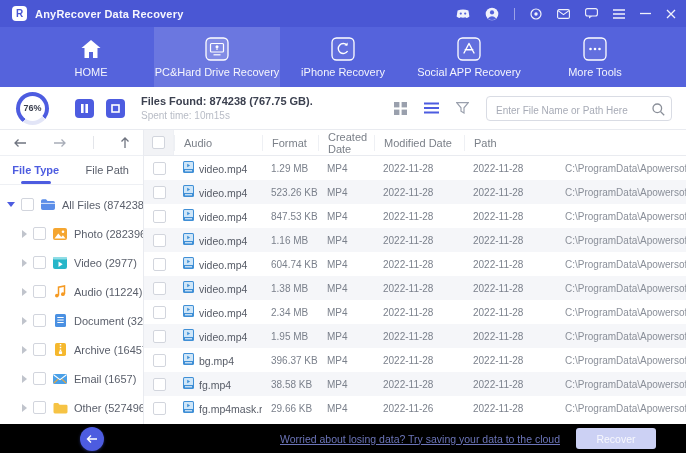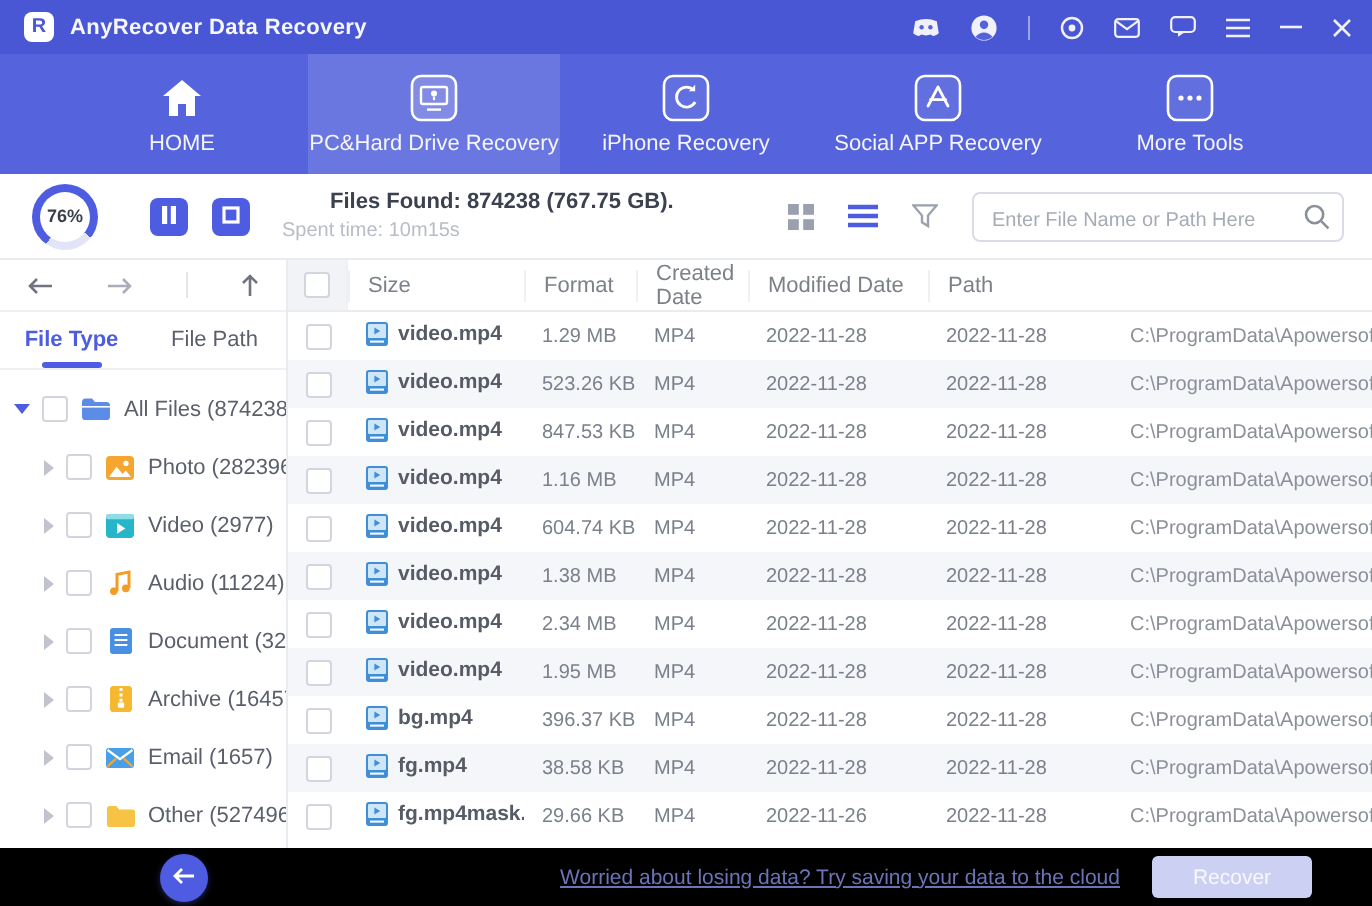--- a/index.html
+++ b/index.html
@@ -23,21 +23,21 @@
   .nav-ic { height:24px; display:flex; align-items:center; justify-content:center; }
 
   
   .toolbar { height:43px; background:#fff; display:flex; align-items:center; padding:0 14px 0 16px; border-bottom:1px solid #e9ebf0; flex:0 0 auto; }
   .ring { width:33px; height:33px; border-radius:50%; background:conic-gradient(from 215deg, #4d5ce0 0 76%, #e2e5f7 0); display:flex; align-items:center; justify-content:center; flex:0 0 auto; }
   .ring-inner { width:25px; height:25px; border-radius:50%; background:#fff; display:flex; align-items:center; justify-content:center;
                 font-size:9px; font-weight:bold; color:#3a3f4e; }
   .ctl-btn { width:19px; height:19px; border-radius:4px; background:#4d5ce0; display:flex; align-items:center; justify-content:center; cursor:pointer; }
   .pause-btn { margin-left:26px; } .stop-btn { margin-left:12px; }
   .scan-info { margin-left:16px; }
-  .scan-line1 { font-size:11px; font-weight:bold; color:#3c4150;margin-left:24px; }
+  .scan-line1 { font-size:11px; font-weight:bold; color:#3c4150; }
   .scan-line2 { font-size:10px; color:#b8bcc6; margin-top:3px; }
   .view-cluster { margin-left:auto; display:flex; align-items:center; gap:17px; }
   .view-ic { cursor:pointer; display:flex; align-items:center; }
   .search-box { position:relative; width:186px; height:25px; }
   .search-box input { width:100%; height:100%; border:1px solid #d9dce4; border-radius:4px; padding:4px 26px 0 9px;
                       font-size:10px; color:#555; font-family:"Liberation Sans", sans-serif; outline:none; }
   .search-box input::placeholder { color:#a7abb6; }
   .search-ic { position:absolute; right:7px; top:6px; cursor:pointer; }
 
   
@@ -63,21 +63,21 @@
   .table { flex:1; display:flex; flex-direction:column; min-width:0; }
   .t-grid { display:grid; grid-template-columns:30px 88px 56px 56px 90px 92px 1fr; align-items:center; }
   .t-head { height:26px; border-bottom:1px solid #e9ebf0; flex:0 0 auto; }
   .t-head .cell { font-size:11px; color:#7b8089; padding-left:9px; border-left:1px solid #eef0f4; height:16px; display:flex; align-items:center; }
   .t-head .cb-cell { border-left:none; border-right:1px solid #eef0f4; background:#f2f3f6; height:100%; display:flex; align-items:center; justify-content:center; padding:0; }
   .t-body { flex:1; overflow:hidden; }
   .t-row { height:24px; }
   .t-row:nth-child(even) { background:#f5f6f9; }
   .t-row .cell { font-size:10px; color:#7b818c; padding-left:9px; white-space:nowrap; overflow:hidden; }
   .t-row .cb-cell { display:flex; justify-content:center; padding:0; }
-  .t-row .name-cell { display:flex; align-items:flex-start; gap:5px; color:#565b66; font-size:10.5px;font-weight:bold; }
+  .t-row .name-cell { display:flex; align-items:flex-end; gap:5px; color:#565b66; font-size:10.5px; }
   .t-row .path-cell { color:#8a8f99; }
 
   
   .footer { height:29px; background:#000000; display:flex; align-items:center; padding:0 30px; flex:0 0 auto;justify-content:flex-end; }
   .back-btn { width:24px; height:24px; border-radius:50%; background:#4d5ce0; display:flex; align-items:center; justify-content:center;
               margin-left:50px; cursor:pointer; box-shadow:0 1px 3px rgba(77,92,224,.4); }
   .cloud-link { margin-left:auto; font-size:10.5px; color:#6b74b8; text-decoration:underline; cursor:pointer; white-space:nowrap; }
   .recover-btn { margin-left:16px; width:80px; height:21px; border:none; border-radius:3px; background:#ccd1f4; color:rgba(255,255,255,.85);
                  font-size:10.5px; font-family:"Liberation Sans", sans-serif; cursor:not-allowed; }
 </style>
@@ -361,21 +361,21 @@
             <span class="tree-label">Other (527496)</span>
           </div>
         </div>
     </div>
 
     <div class="table">
       <div class="t-grid t-head">
           <div class="cell cb-cell">
             <span class="checkbox"></span>
           </div>
-          <div class="cell">Size</div>
+          <div class="cell">Audio</div>
           <div class="cell">Format</div>
           <div class="cell">Created Date</div>
           <div class="cell">Modified Date</div>
           <div class="cell">Path</div>
         </div>
       <div class="t-body">
           <div class="t-grid t-row">
             <div class="cell cb-cell">
               <span class="checkbox"></span>
             </div>

